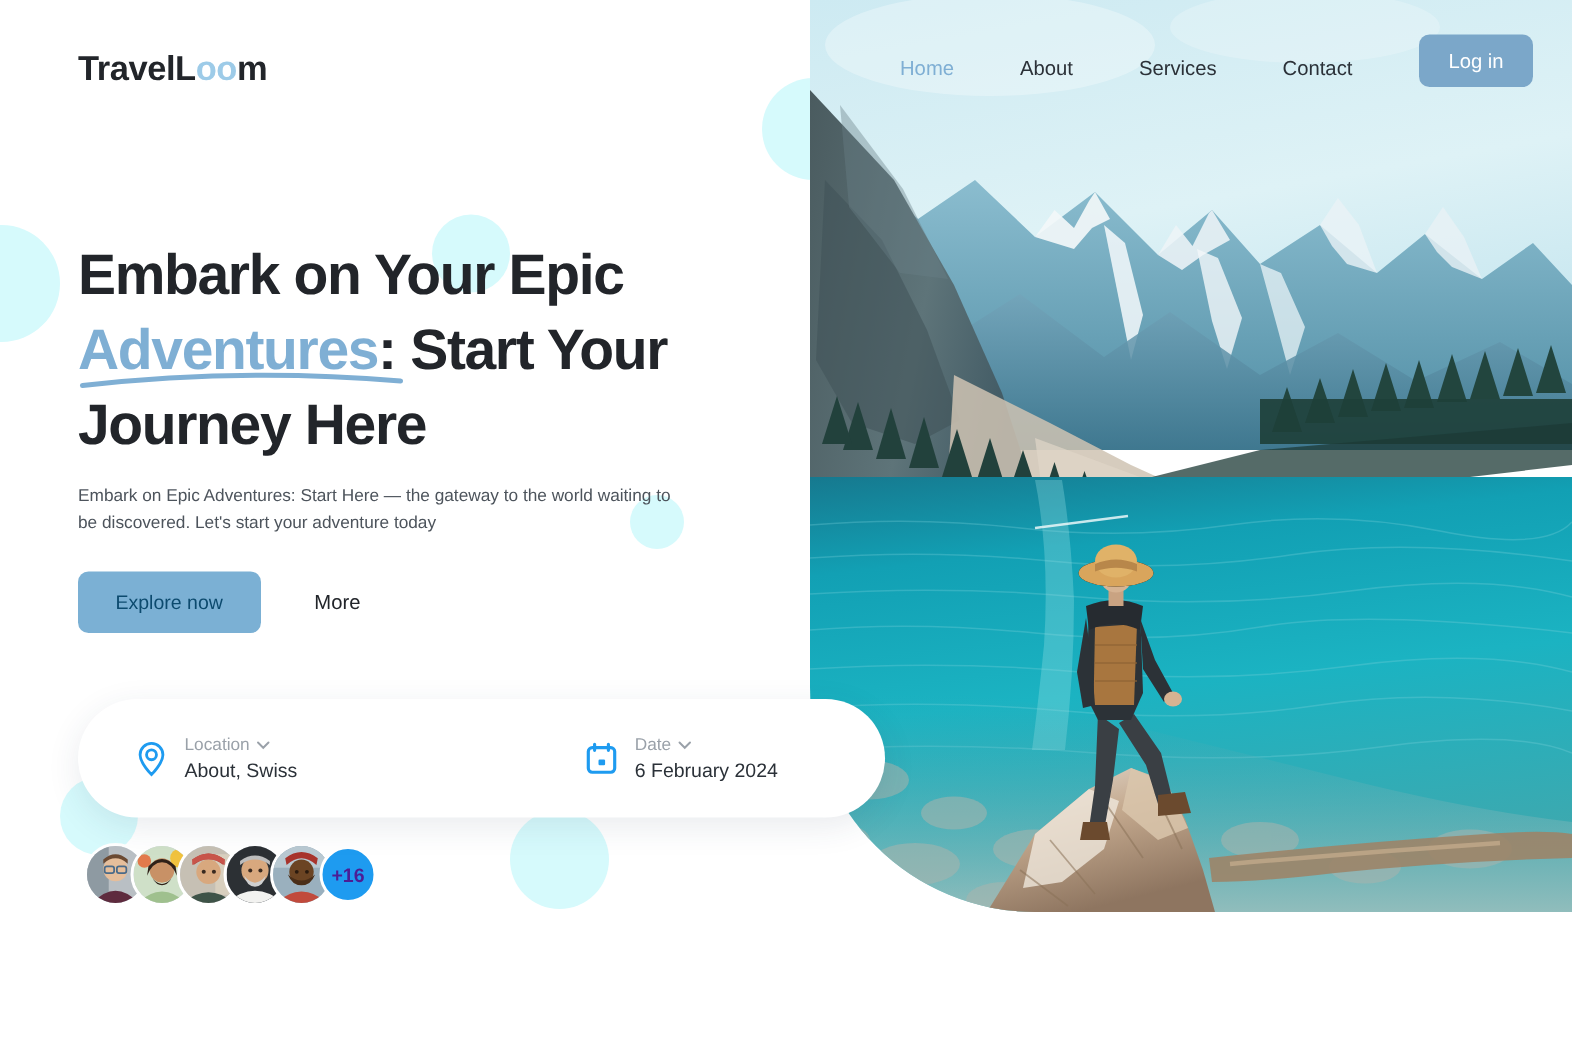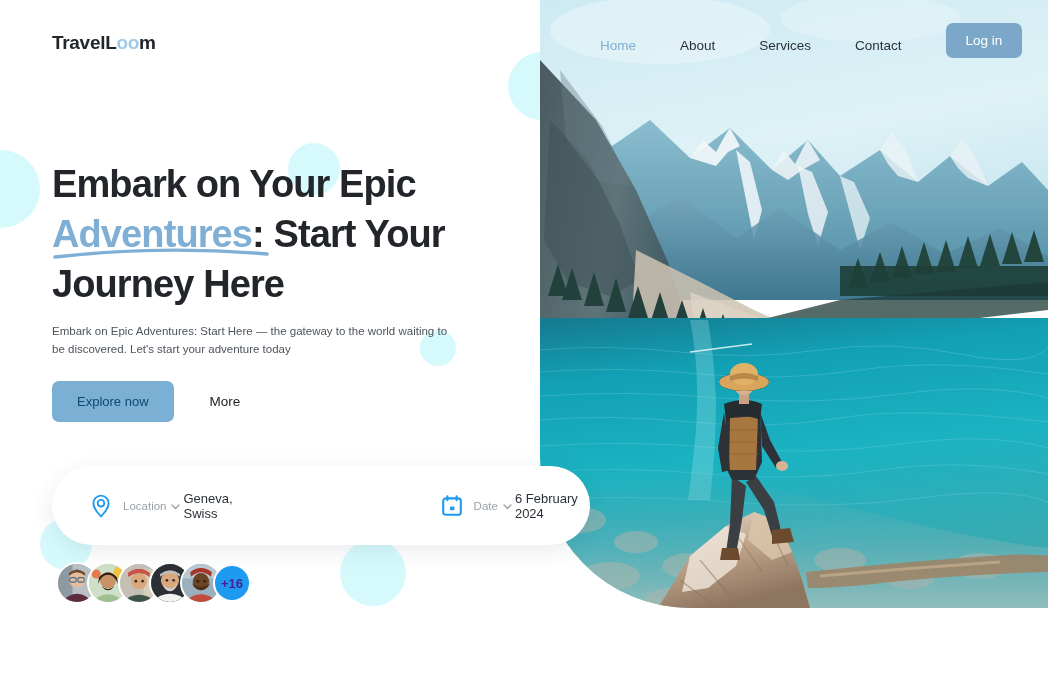--- a/index.html
+++ b/index.html
@@ -30,21 +30,21 @@
   .hero-image svg { display:block; width:100%; height:100%; }
 
   
   .topnav {
     position:absolute; top:0; left:0; width:1048px; height:88px;
     z-index:5;
     display:flex; align-items:flex-start;
   }
   .logo {
     position:absolute; left:52px; top:32px;
-    font-size:19px; font-weight:bold; letter-spacing:-0.3px;
+    font-size:23px; font-weight:bold; letter-spacing:-0.3px;
     color:#22252A;
   }
   .logo .accent { color:#9DCBE8; }
   .navlinks {
     position:absolute; left:600px; top:33px;
     display:flex; align-items:center; gap:0px;
   }
   .navlink {
     font-size:13.5px; color:#2B3138; font-weight:500;
     padding:0 0; margin-right:44px; white-space:nowrap;
@@ -102,21 +102,21 @@
     width:538px; height:79px;
     background:#ffffff; border-radius:40px;
     box-shadow:0 6px 22px rgba(40,60,90,0.10);
     z-index:6;
     display:flex; align-items:center;
   }
   .bookfield { display:flex; align-items:center; gap:11px; }
   .bookfield.loc  { margin-left:38px; }
   .bookfield.date { margin-left:192px; }
   .bf-icon { width:22px; height:24px; flex:none; }
-  .bf-text { display:flex; flex-direction:row; gap:3px; }
+  .bf-text { display:flex; flex-direction:column; gap:3px; }
   .bf-label {
     font-size:11.5px; color:#9AA1A9; display:flex; align-items:center; gap:5px;
   }
   .bf-value { font-size:13px; color:#2B3138; }
   .chev { display:inline-block; }
 
   
   .avatars {
     position:absolute; left:56px; top:562px;
     display:flex; align-items:center; z-index:4;
@@ -362,21 +362,21 @@
     </span>
     <span class="bf-text">
       <span class="bf-label">
         <span>Location</span>
         <span class="chev">
           <svg width="9" height="6" viewBox="0 0 9 6">
               <path d="M1 1l3.5 3.5L8 1" stroke="#9AA1A9" stroke-width="1.3" fill="none" stroke-linecap="round"></path>
             </svg>
         </span>
       </span>
-      <span class="bf-value">Geneva, Swiss</span>
+      <span class="bf-value">About, Swiss</span>
     </span>
   </div>
 
   <div class="bookfield date">
     <span class="bf-icon">
       <svg viewBox="0 0 22 24">
         <rect x="2.2" y="4.4" width="17.6" height="16.4" rx="2.6" fill="none" stroke="#1E9BF0" stroke-width="2.1"></rect>
         <path d="M6.4 2.2v4M15.6 2.2v4" stroke="#1E9BF0" stroke-width="2.1" stroke-linecap="round"></path>
         <rect x="9" y="12.4" width="4.4" height="3.8" rx="0.8" fill="#1E9BF0"></rect>
       </svg>

